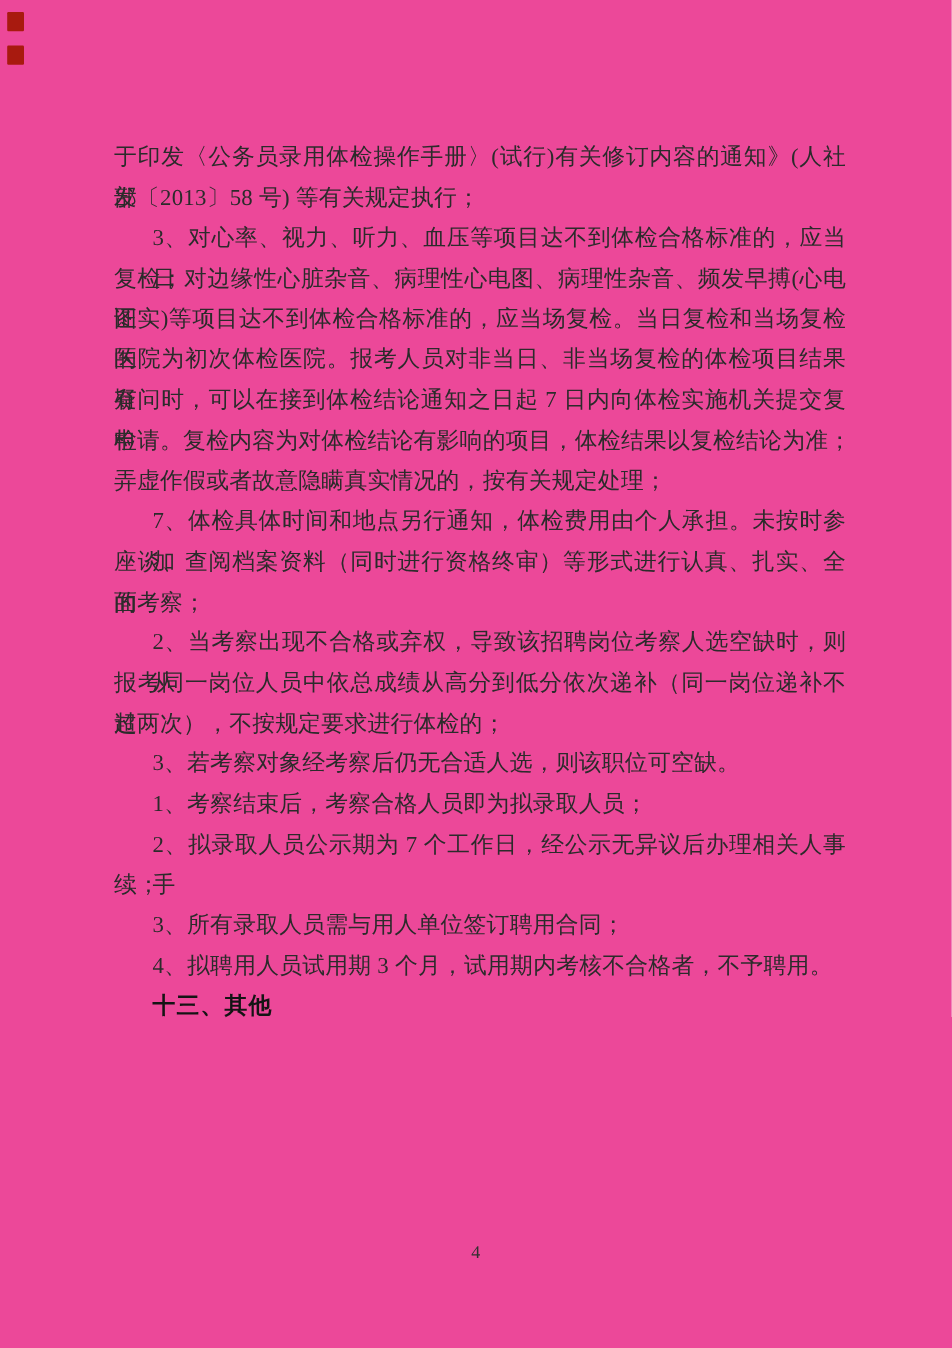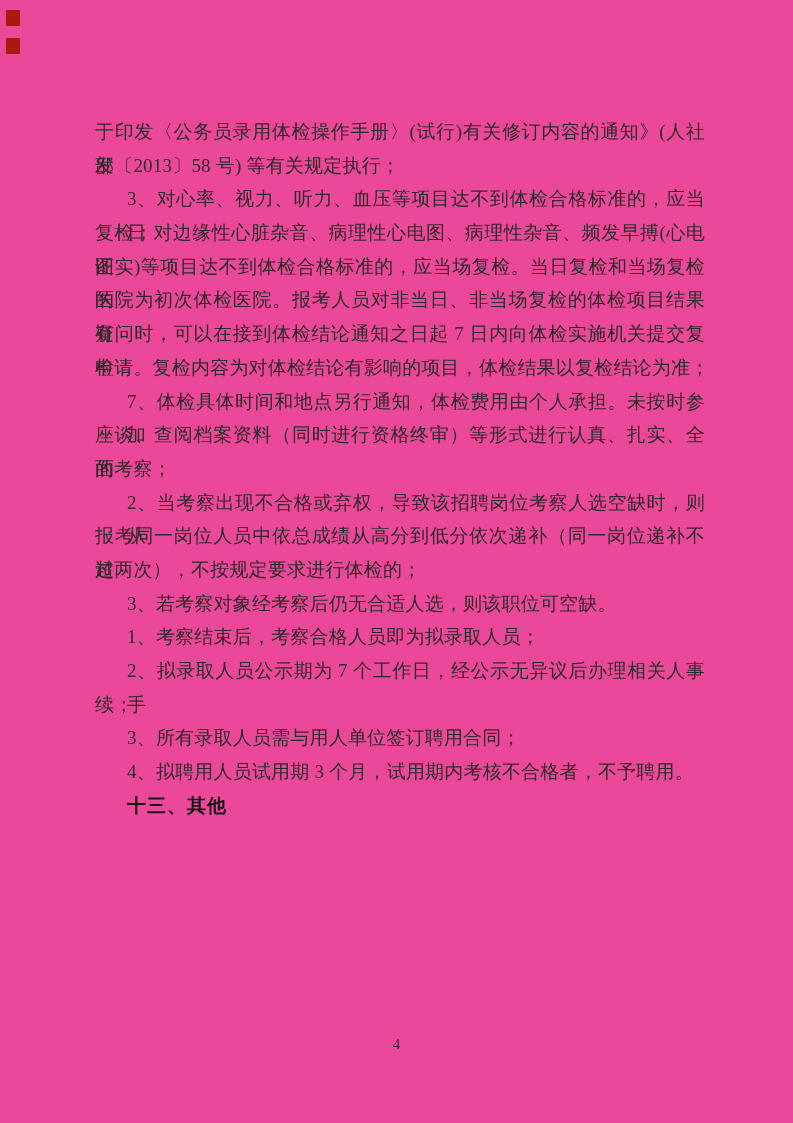--- a/index.html
+++ b/index.html
@@ -57,20 +57,21 @@
     </div>
   <div class="doc" id="doc-body" style="color: rgb(43, 43, 43);">
       <div class="line justify">于印发〈公务员录用体检操作手册〉(试行)有关修订内容的通知》(人社部</div>
       <div class="line">发〔2013〕58 号) 等有关规定执行；</div>
       <div class="line indent justify">3、对心率、视力、听力、血压等项目达不到体检合格标准的，应当日</div>
       <div class="line justify">复检；对边缘性心脏杂音、病理性心电图、病理性杂音、频发早搏(心电图</div>
       <div class="line justify">证实)等项目达不到体检合格标准的，应当场复检。当日复检和当场复检的</div>
       <div class="line justify">医院为初次体检医院。报考人员对非当日、非当场复检的体检项目结果有</div>
       <div class="line justify">疑问时，可以在接到体检结论通知之日起 7 日内向体检实施机关提交复检</div>
       <div class="line">申请。复检内容为对体检结论有影响的项目，体检结果以复检结论为准；</div>
+      <div class="line">弄虚作假或者故意隐瞒真实情况的，按有关规定处理；</div>
       <div class="line indent justify">7、体检具体时间和地点另行通知，体检费用由个人承担。未按时参加</div>
       <div class="line justify">座谈、查阅档案资料（同时进行资格终审）等形式进行认真、扎实、全面</div>
       <div class="line">的考察；</div>
       <div class="line indent justify">2、当考察出现不合格或弃权，导致该招聘岗位考察人选空缺时，则从</div>
       <div class="line justify">报考同一岗位人员中依总成绩从高分到低分依次递补（同一岗位递补不超</div>
       <div class="line">过两次），不按规定要求进行体检的；</div>
       <div class="line indent">3、若考察对象经考察后仍无合适人选，则该职位可空缺。</div>
       <div class="line indent">1、考察结束后，考察合格人员即为拟录取人员；</div>
       <div class="line indent justify">2、拟录取人员公示期为 7 个工作日，经公示无异议后办理相关人事手</div>
       <div class="line">续；</div>

